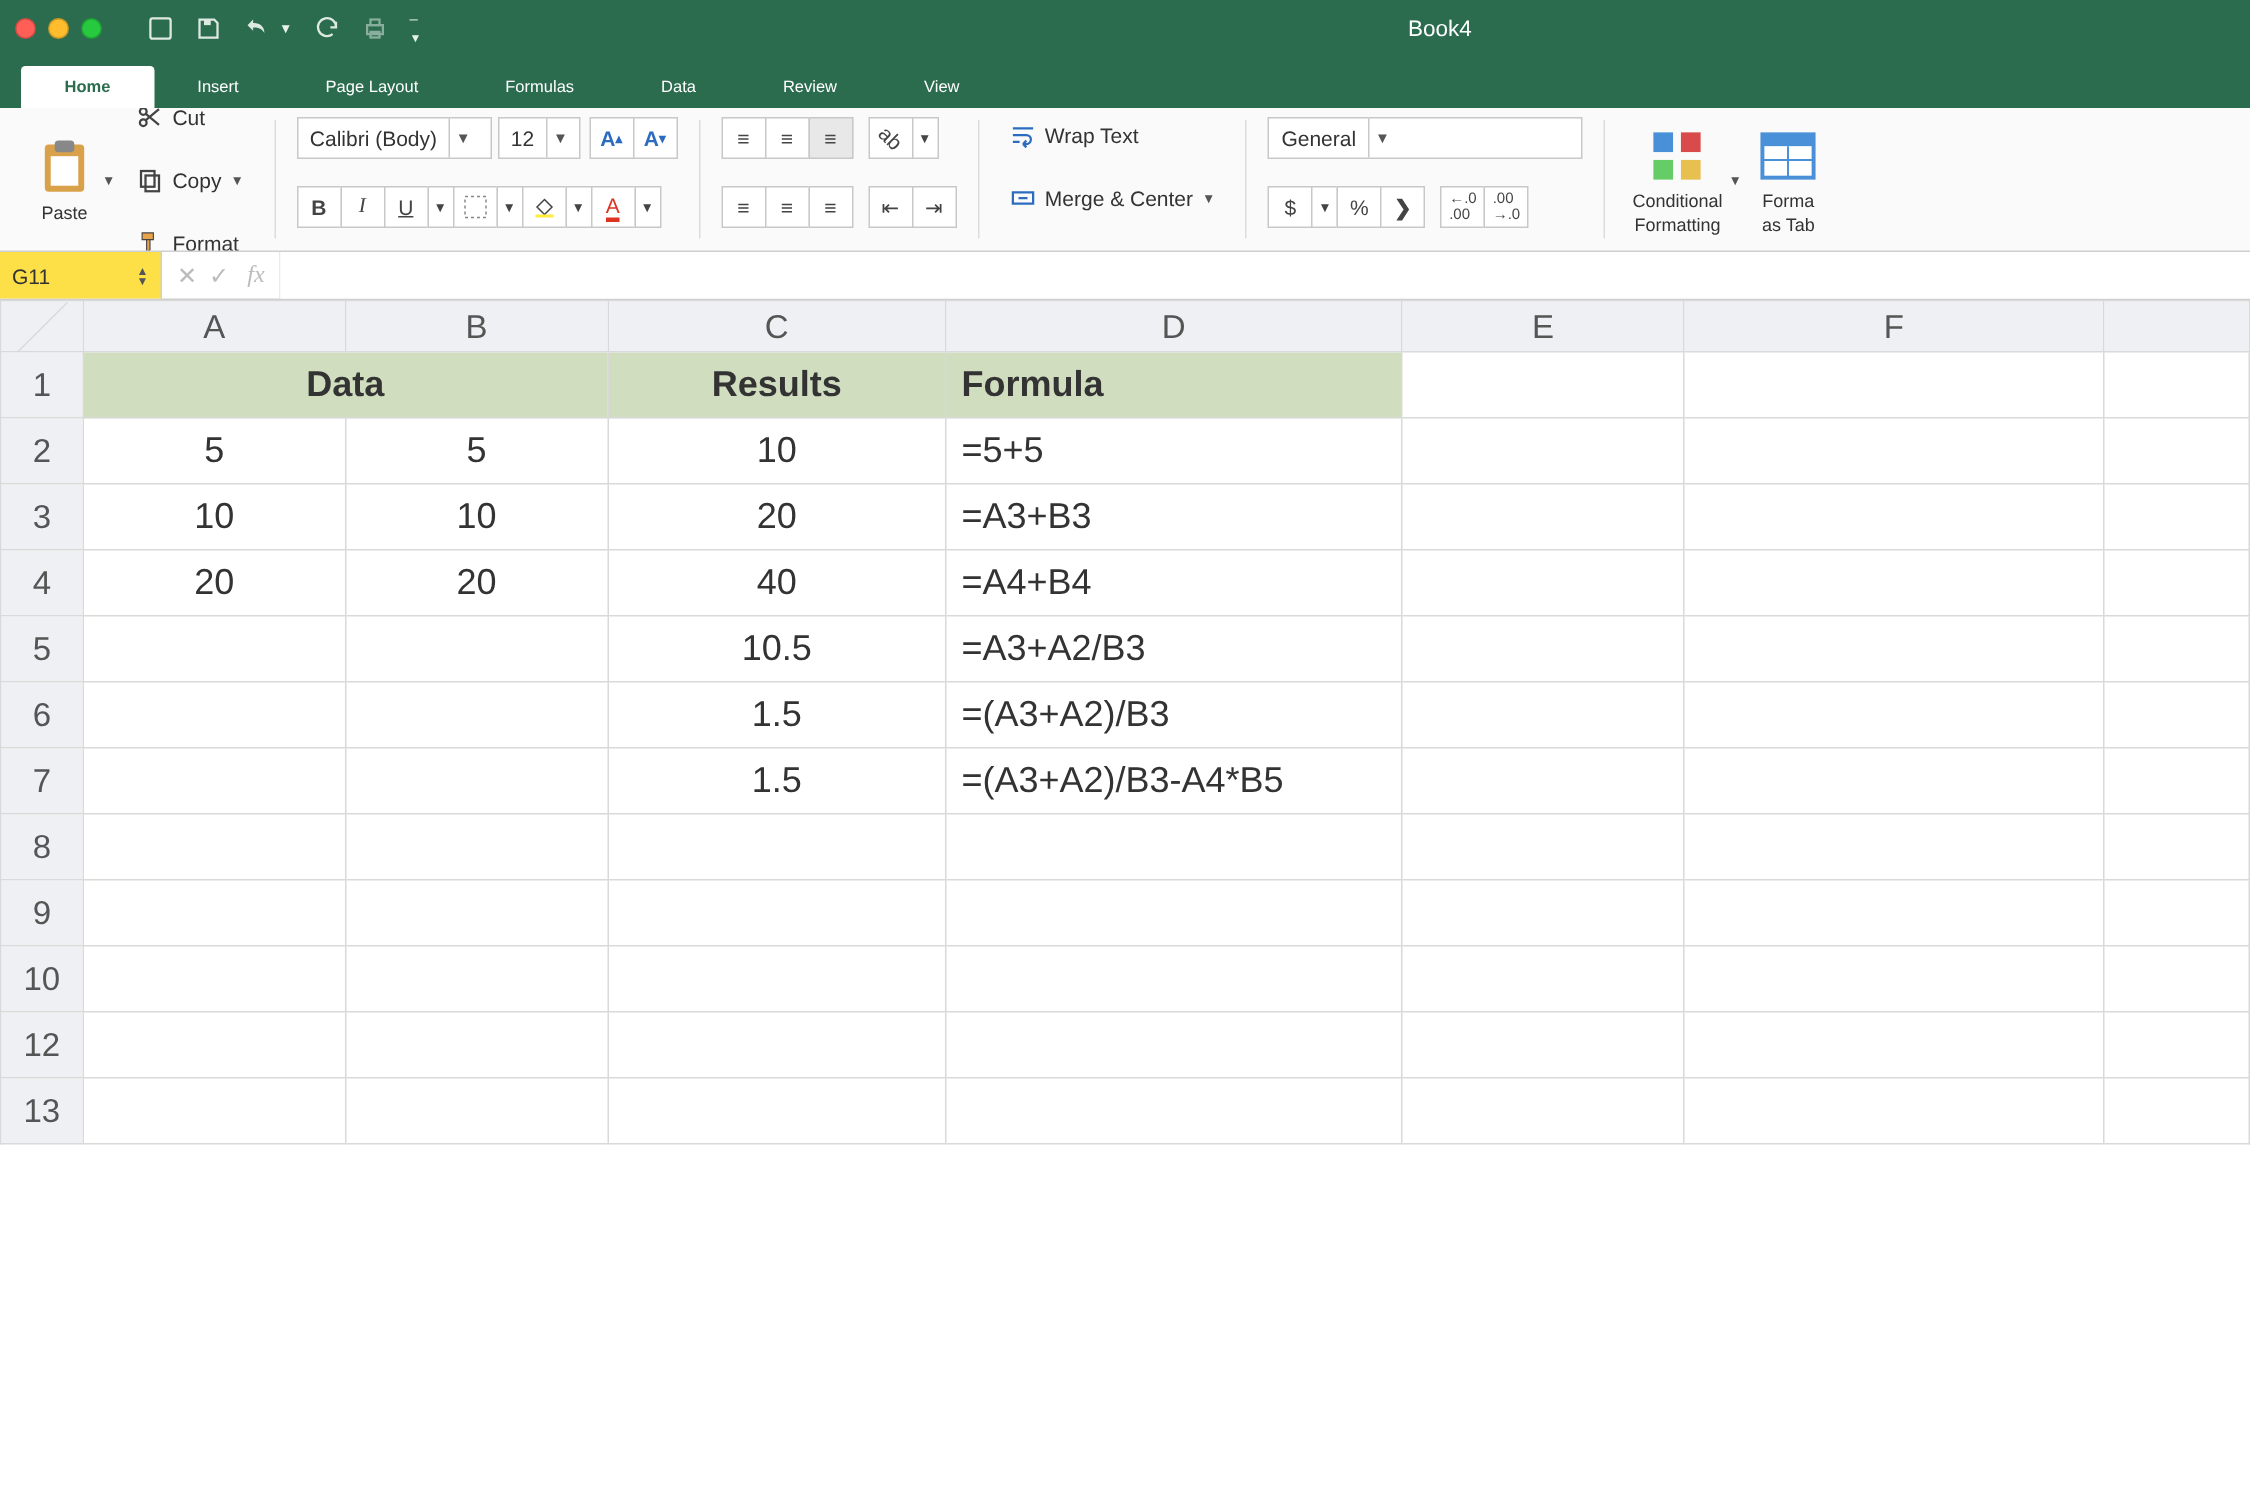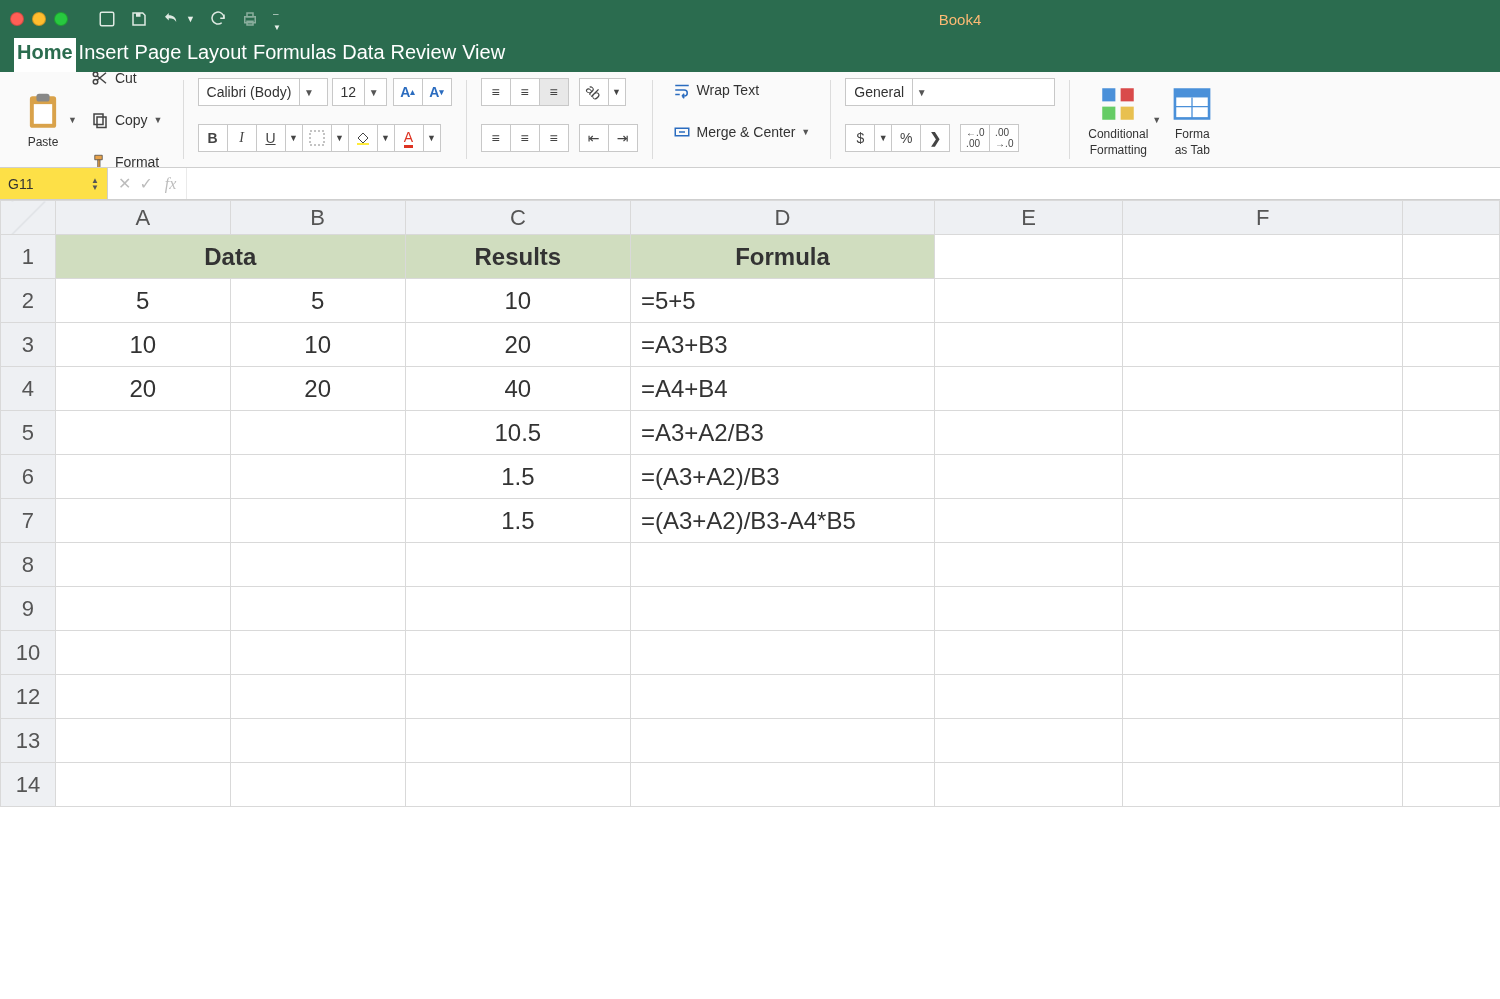--- a/index.html
+++ b/index.html
@@ -7,25 +7,25 @@
   
   
   .titlebar { background: #2b6c4f; height: 38px; display: flex; align-items: center; padding: 0 10px; color: #fff; position: relative; }
   .traffic { display: flex; gap: 8px; align-items: center; }
   .light { width: 14px; height: 14px; border-radius: 50%; border: 0.5px solid rgba(0,0,0,.2); }
   .l-red { background: #ff5f56; }
   .l-yel { background: #ffbd2e; }
   .l-grn { background: #27c93f; }
   .qat { display: flex; gap: 14px; margin-left: 30px; align-items: center; }
   .qat svg, .qat .qicon { width: 18px; height: 18px; fill: #e8f0ea; opacity: .95; }
-  .titlelabel { position: absolute; left: 50%; transform: translateX(-50%); font-size: 15px; color: #fdba74; width:400px; text-align:center; left:760px; transform:none;}
+  .titlelabel { position: absolute; left: 50%; transform: translateX(-50%); font-size: 15px; color: #ffffff; width:400px; text-align:center; left:760px; transform:none;}
   
   
   .tabs { background: #2b6c4f; height: 34px; display: flex; align-items: flex-end; padding-left: 14px; gap: 0; }
-  .tab { color: #fff; font-size: 20px; padding: 8px 3px; cursor: pointer; margin-top: 14px; }
+  .tab { color: #fff; font-size: 11px; padding: 8px 29px; cursor: pointer; margin-top: 14px; }
   .tab.active { background: #fff; color: #2b6c4f; font-weight: 600; border-radius: 3px 3px 0 0; }
   
   
   .ribbon { background: #fafafa; border-bottom: 1px solid #cfcfcf; height: 96px; display: flex; align-items: stretch; padding: 4px 10px 4px 14px; gap: 0; overflow: hidden; }
   .group { display: flex; flex-direction: column; justify-content: flex-start; padding: 2px 4px; }
   .vdiv { width: 1px; background: #dcdcdc; margin: 4px 10px; }
   .btn-big { display: flex; flex-direction: column; align-items: center; justify-content: center; font-size: 12px; color: #333; gap: 2px; padding: 2px 4px; cursor: pointer; }
   .iconbox { width: 42px; height: 42px; display:flex; align-items:center; justify-content:center; }
   .rbtn { display: flex; align-items: center; gap: 6px; font-size: 14px; color: #333; padding: 3px 6px; cursor: pointer; }
   .rbtn svg { width: 18px; height: 18px; }
@@ -51,21 +51,21 @@
   table.sheet { border-collapse: collapse; table-layout: fixed; }
   .sheet th, .sheet td { border: 1px solid #d9d9d9; background: #fff; font-size: 20px; }
   .sheet thead th { background: #eef0f3; color: #555; font-weight: 400; height: 34px; text-align: center; position: sticky; top: 0; font-size:22px;}
   .sheet thead th.corner { width: 56px; background: linear-gradient(135deg, #eef0f3 0%, #eef0f3 49%, #c7ccd1 50%, #eef0f3 51%); }
   .sheet tbody th { background: #eef0f3; color: #555; font-weight: 400; width: 56px; text-align: center; font-size: 22px; height: 44px; position: sticky; left: 0; }
   .colA { width: 180px; } .colB { width: 180px; } .colC { width: 230px; } .colD { width: 310px; } .colE { width: 195px; } .colF { width: 290px; } .colG { width: 100px;}
   .sheet td { padding: 2px 10px; height: 44px; vertical-align: middle; }
   .sheet td.num { text-align: center; font-size: 24px; }
   .sheet td.txt { text-align: left; font-size: 24px; }
   tr.hdrrow td { background: #d0ddbf; font-weight: 700; text-align: center; font-size: 24px; }
-  tr.hdrrow td.colD { text-align: center; }
+  tr.hdrrow td.colD { text-align: left; }
   .sheet tbody th.sel-row { background: #e3e7dd; color:#1b7e46; }
   .sheet tr:nth-child(14) td, .sheet tr:nth-child(14) th { border-bottom:none; }
   .small-tri { font-size:9px; color:#555; }
 </style>
 </head>
 <body>
 
 <div class="titlebar">
   <div class="traffic">
     <div class="light l-red"></div>
@@ -429,25 +429,15 @@
     <tr>
           <th>13</th>
           <td></td>
           <td></td>
           <td></td>
           <td></td>
           <td></td>
           <td></td>
           <td></td>
         </tr>
-    <tr>
-          <th>14</th>
-          <td></td>
-          <td></td>
-          <td></td>
-          <td></td>
-          <td></td>
-          <td></td>
-          <td></td>
-        </tr>
   </tbody>
 </table>
 </div>
 
 </body></html>

